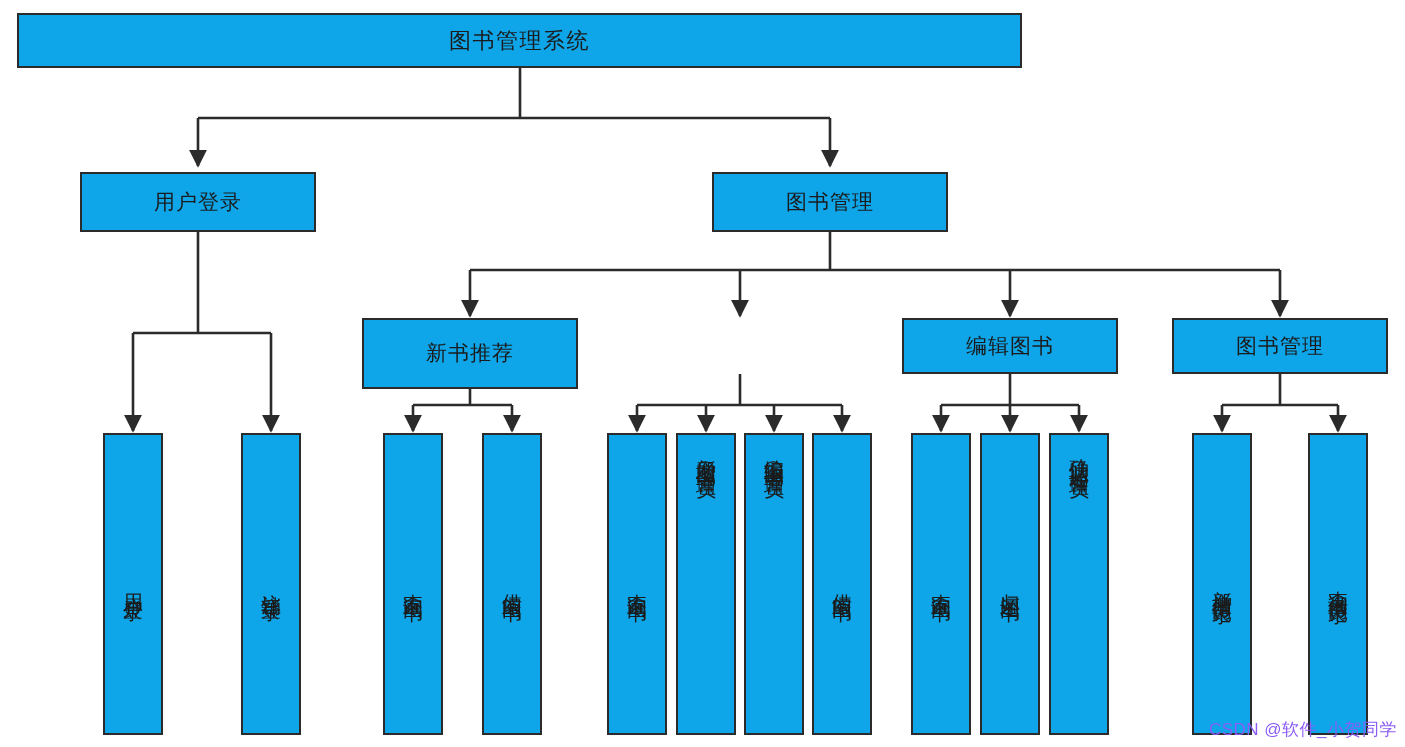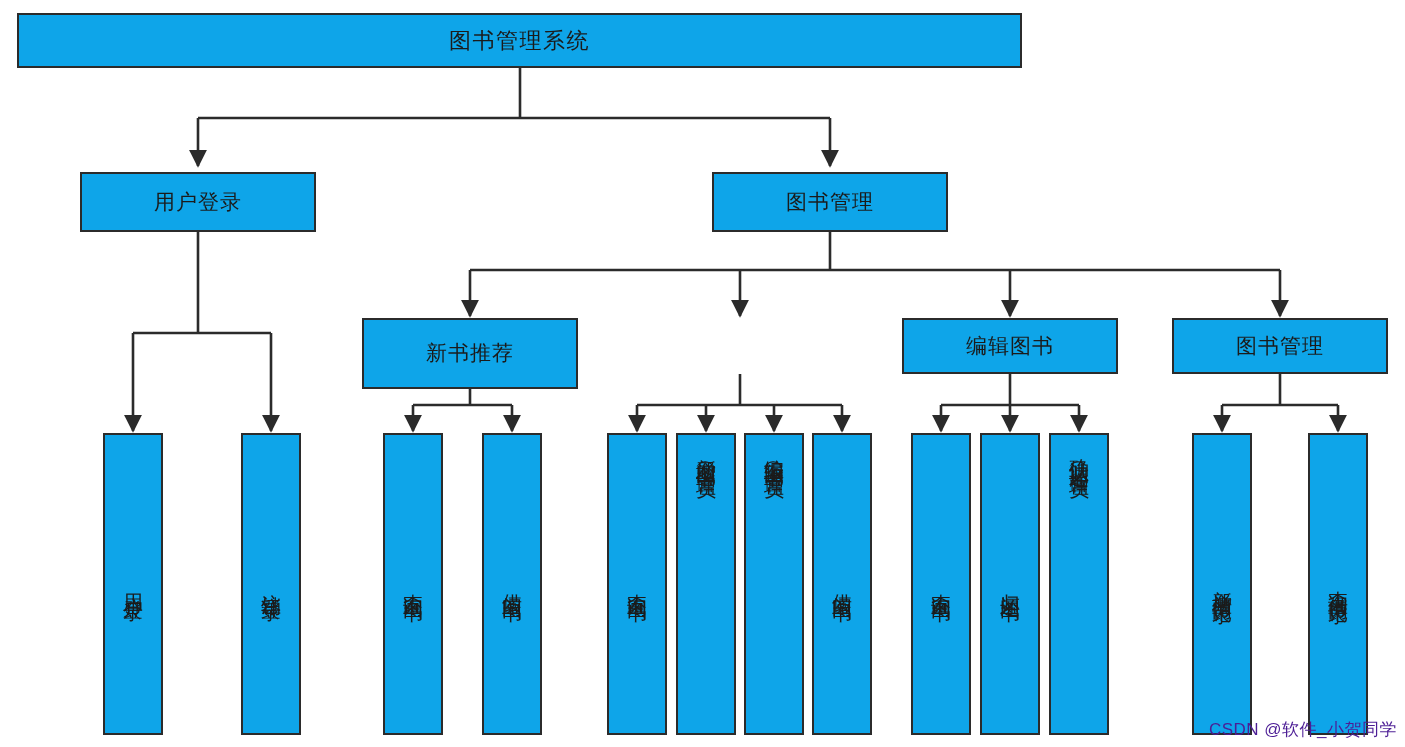--- a/index.html
+++ b/index.html
@@ -56,21 +56,21 @@
   .v-node.mid{
     align-items:center;
     padding-top:0;
   }
 
   
   #watermark{
     position:absolute;
     right:8px;bottom:6px;
     font-size:17px;
-    color:#4c1d95;
+    color:#8b5cf6;
     letter-spacing:0.5px;
     white-space:nowrap;
     user-select:none;
   }
 </style>
 </head>
 <body>
 
 <div id="canvas">
 

